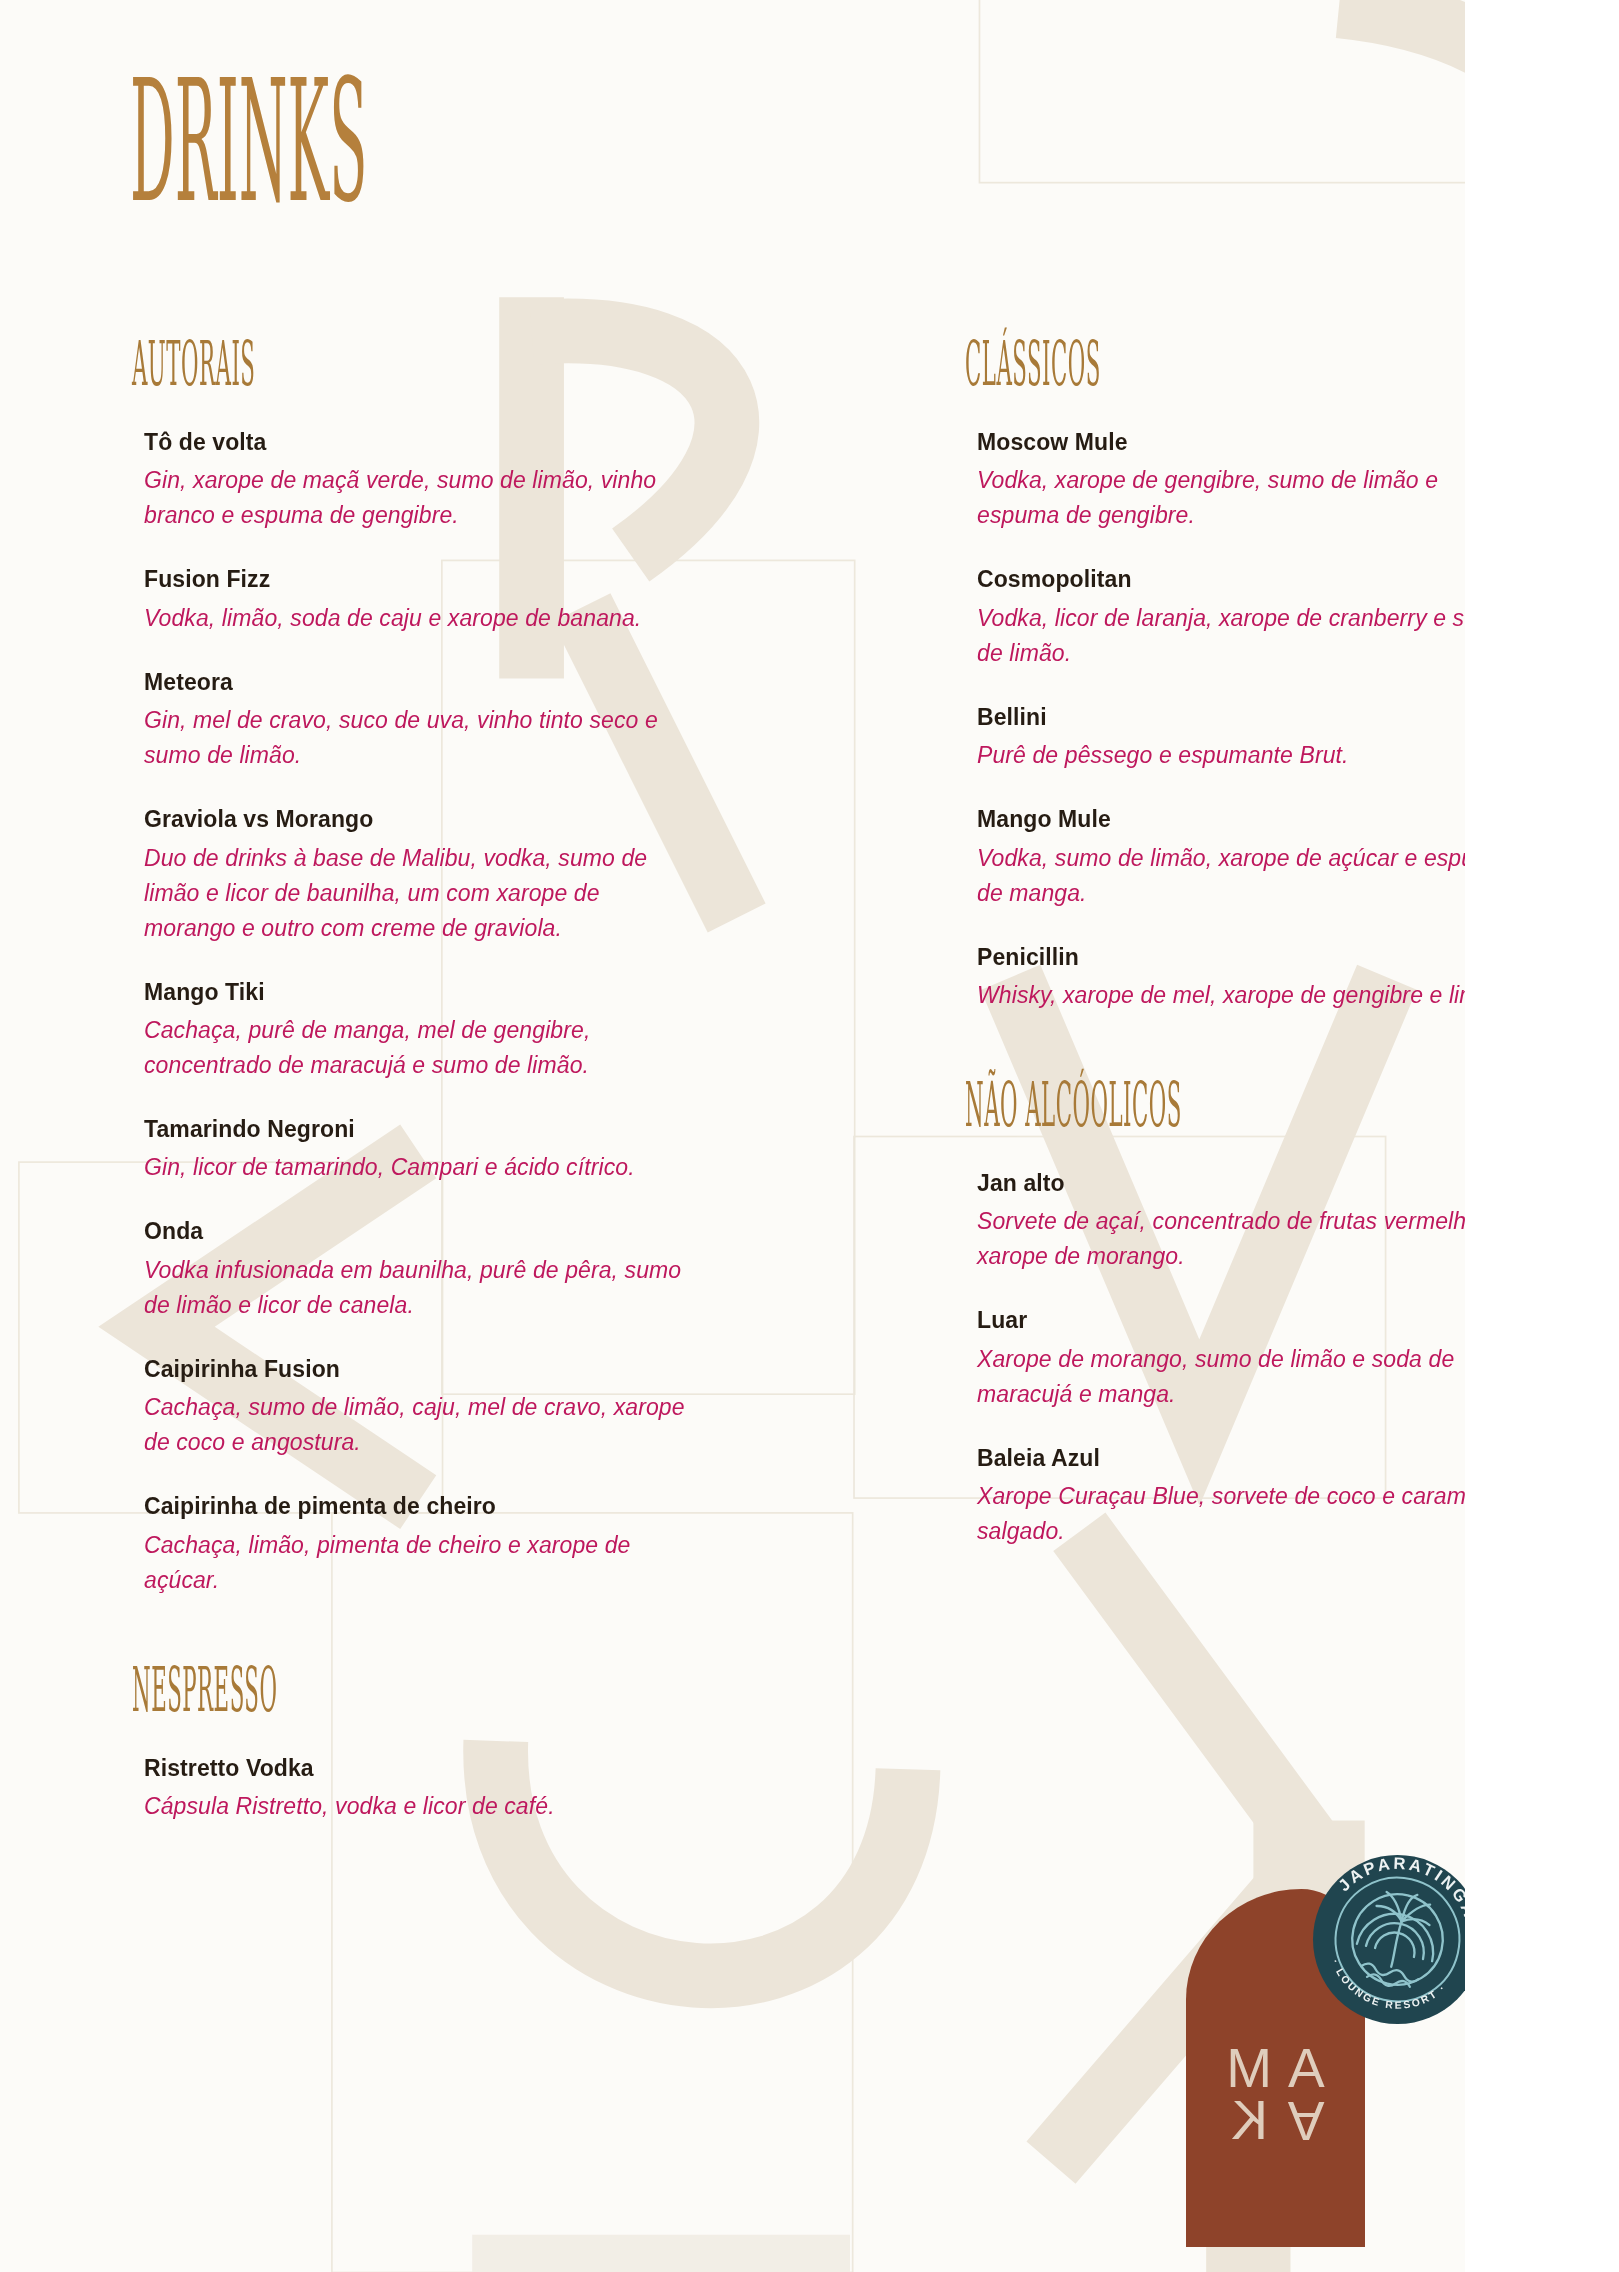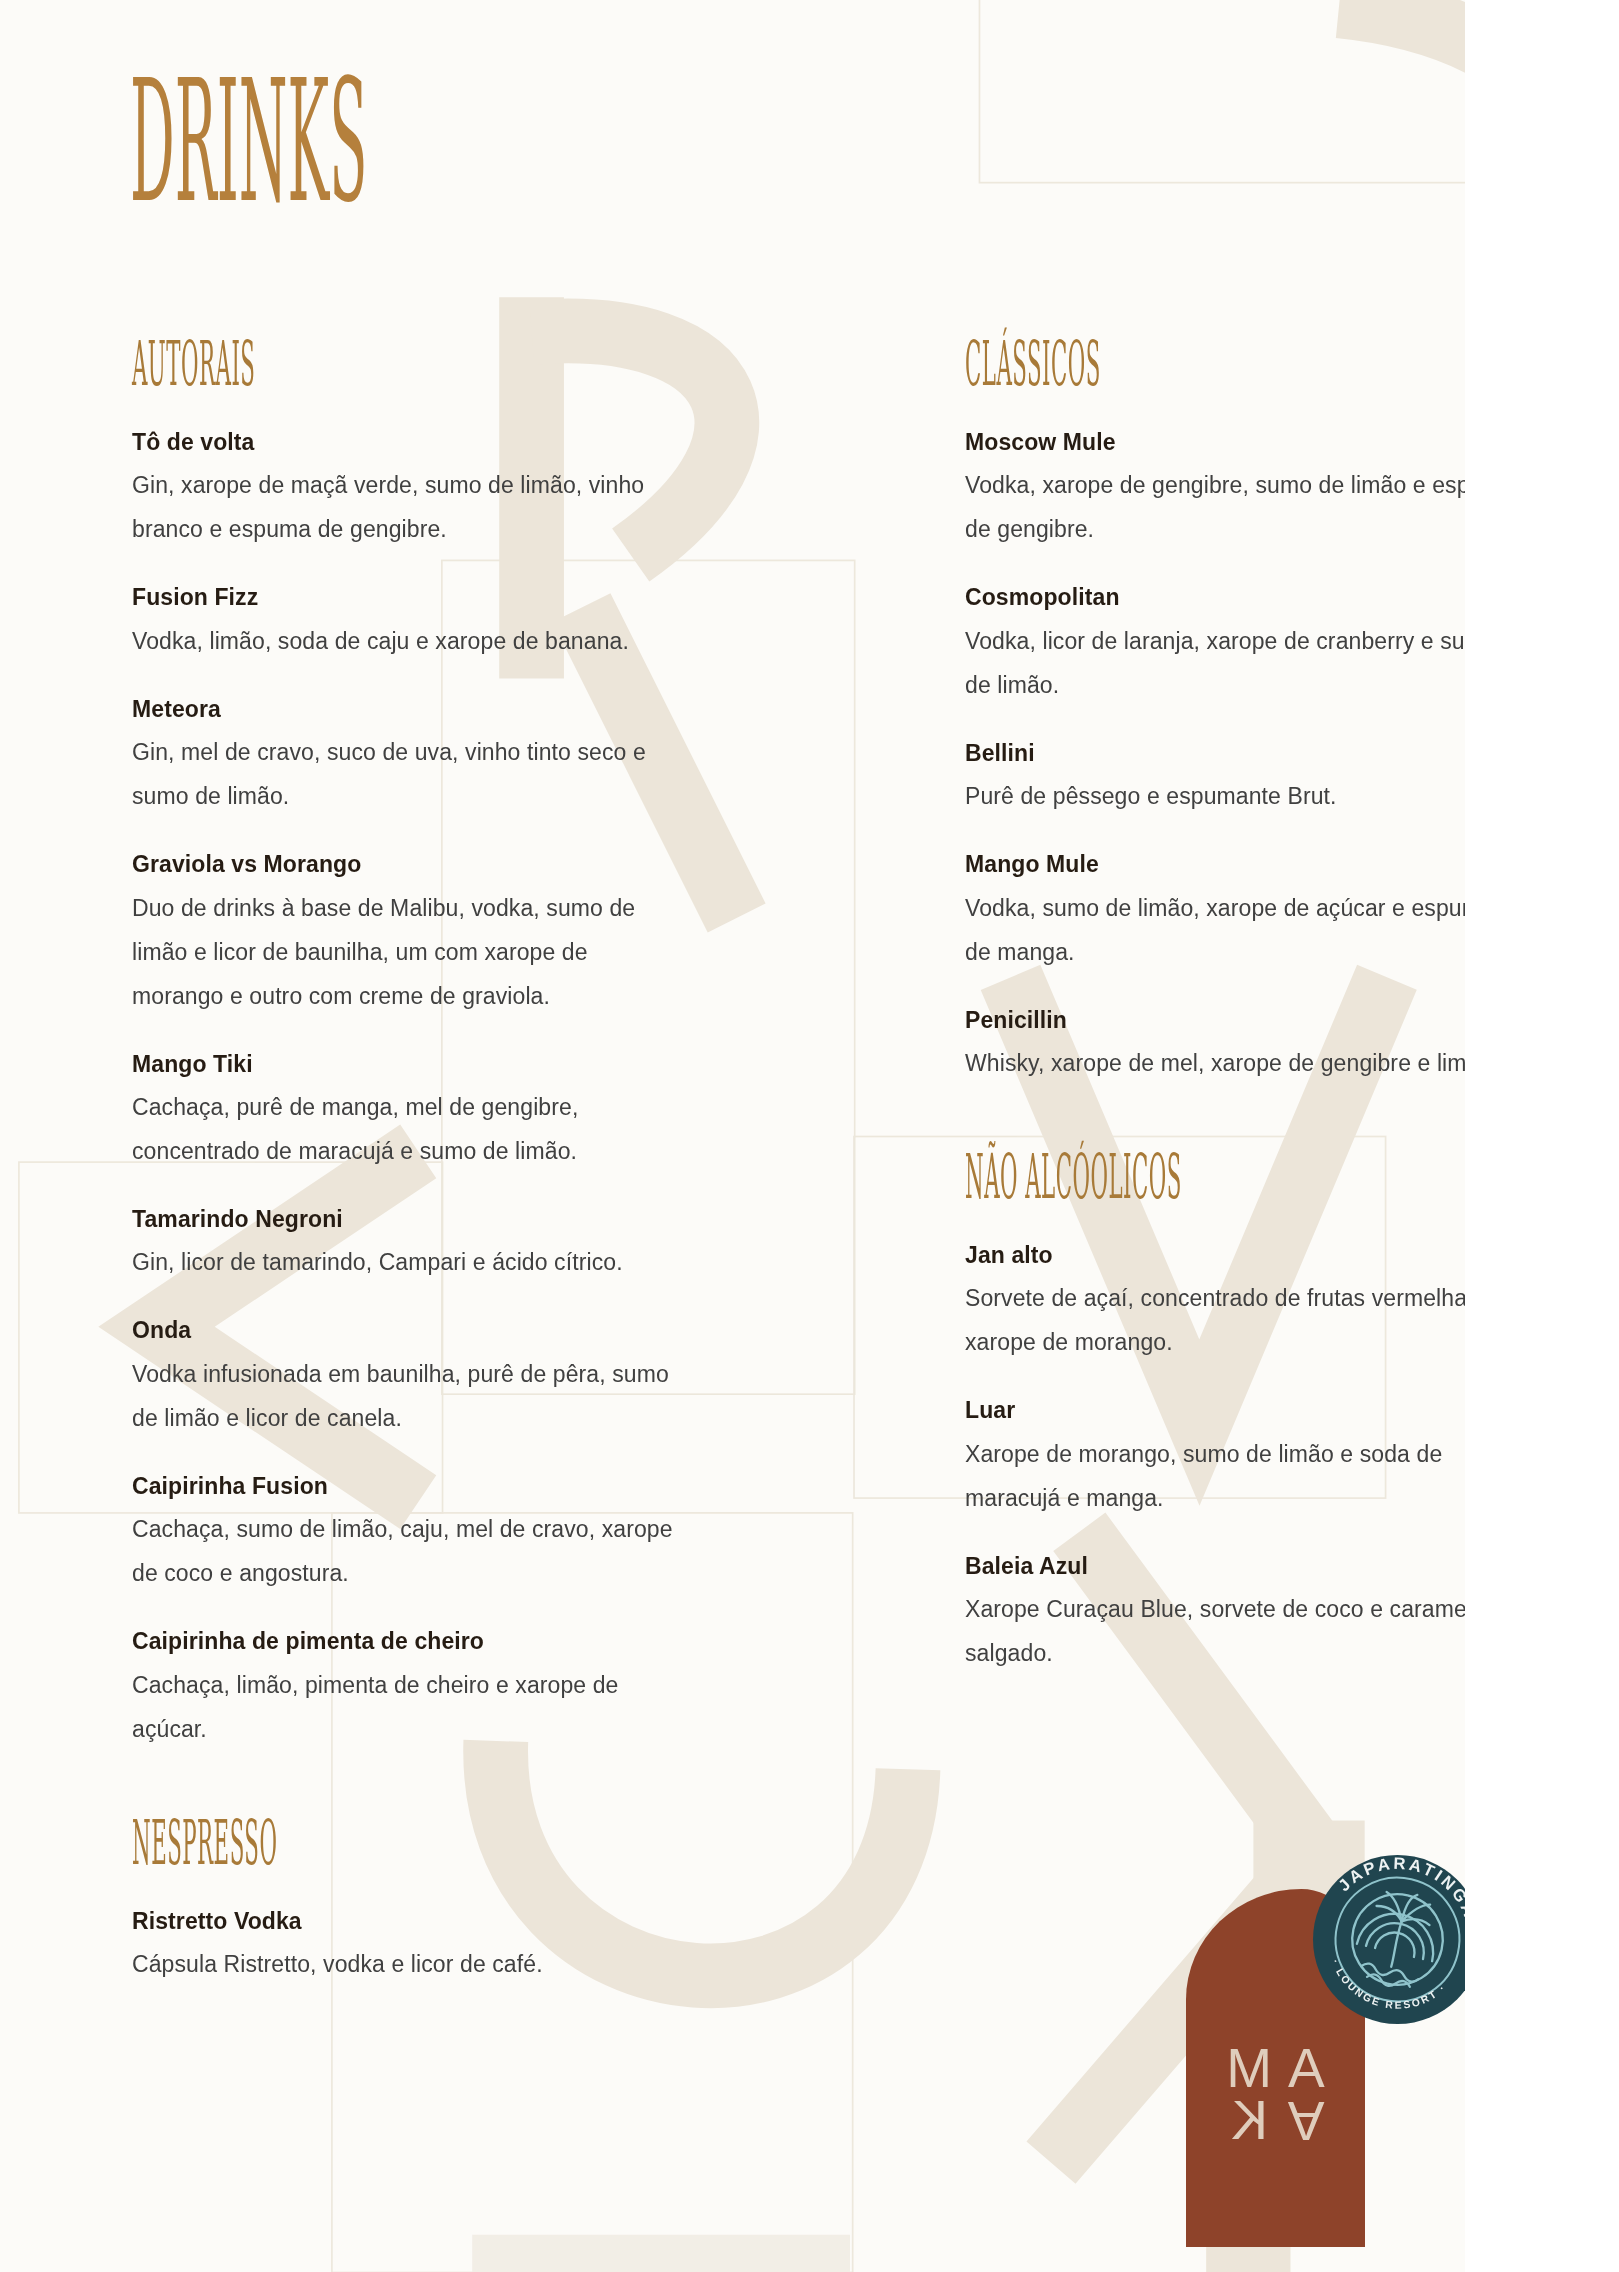--- a/index.html
+++ b/index.html
@@ -24,27 +24,27 @@
 
   .section-head{height:54px; margin-bottom:38px;}
   .section-head:not(:first-child){margin-top:65px;}
   .condensed{
     display:inline-block; transform:scaleX(0.35); transform-origin:left bottom;
     font-family:"DejaVu Serif", serif; font-weight:400;
     font-size:61px; line-height:0.9; letter-spacing:1.3px;
     color:#a87a38; white-space:nowrap;
   }
 
-  .drink{margin-bottom:33px;}
+  .drink{margin-bottom:33px;margin-left:12px;}
   .drink-name{
     font-size:23px; font-weight:bold; color:#261c13;
     line-height:27px; margin-bottom:7.4px; letter-spacing:0.1px;
   }
   .drink-desc{
-    font-size:23px; color:#404040; line-height:44px; letter-spacing:0.1px;
+    font-size:23px; color:#be185d; line-height:35px; letter-spacing:0.1px;font-style:italic;
   }
 
   .arch{
     position:absolute; left:1186px; top:1889px; width:179px; height:358px;
     background:#8e432a; z-index:2;
     border-radius:118px 65px 0 0 / 113px 76px 0 0;
   }
   .maka{
     position:absolute; left:50%; top:154px; transform:translateX(-50%);
     display:grid; grid-template-columns:auto auto; column-gap:16px; row-gap:1.3px;

